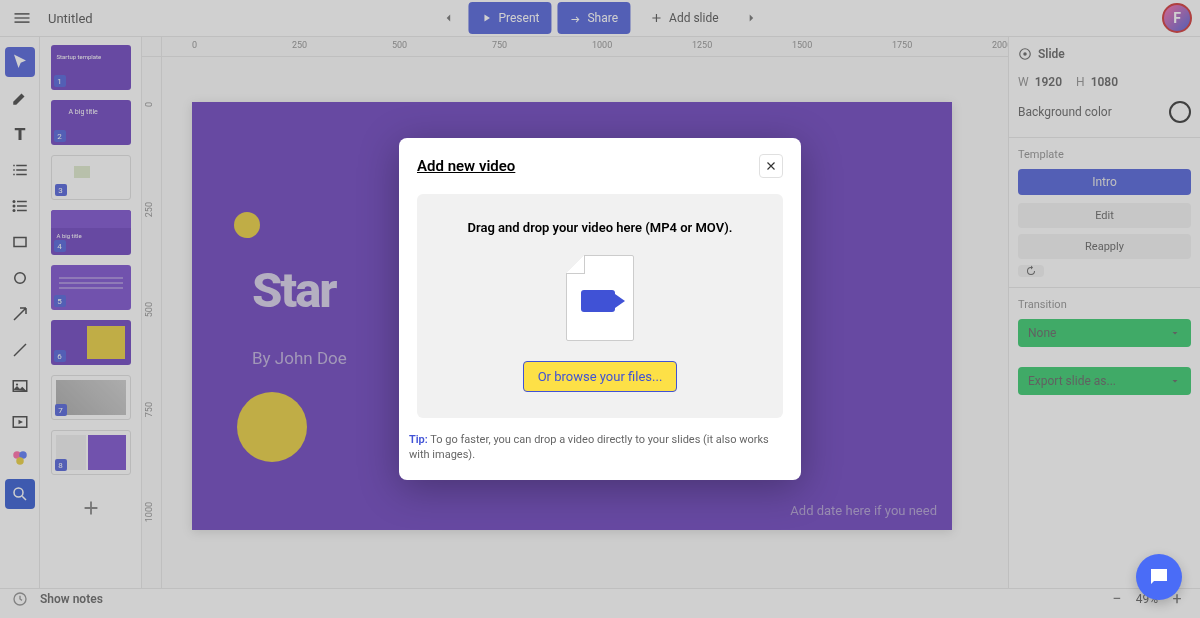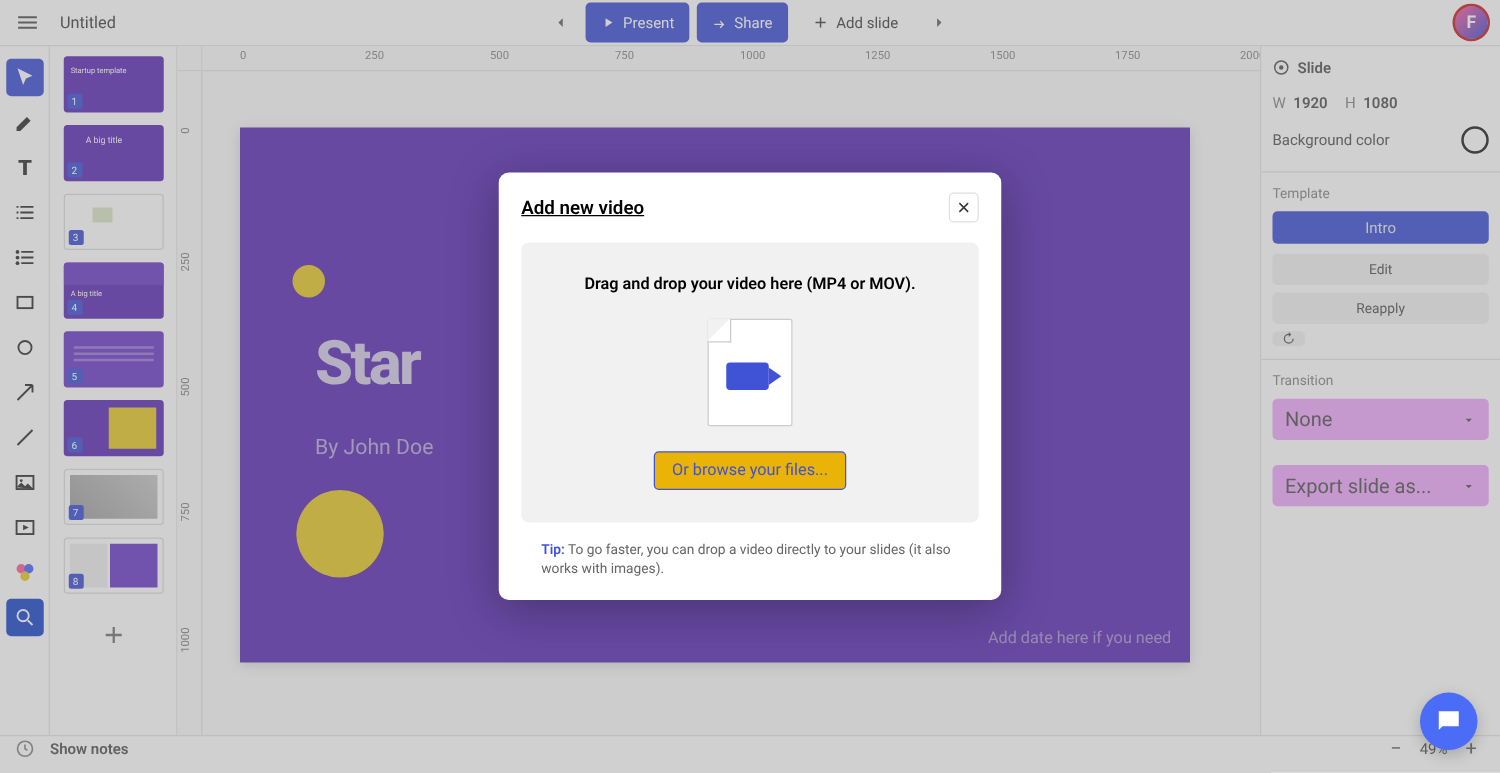--- a/index.html
+++ b/index.html
@@ -53,40 +53,40 @@
 .rp-dim { display:flex; align-items:center; gap:6px; color:#888;}
 .rp-dim b { color:#555; font-weight:600;}
 .rp-bg { display:flex; justify-content:space-between; align-items:center; margin-bottom:14px;}
 .rp-swatch { width:22px; height:22px; border-radius:50%; border:2px solid #222; background:#fff; cursor:pointer;}
 .rp-divider { height:1px; background:#e5e5e5; margin:10px -9px;}
 .rp-label { color:#888; font-size:11px; margin-bottom:8px;}
 .rp-intro { background:#4052d6; color:#e5e5e5; text-align:center; padding:6px; border-radius:4px; font-size:12px; margin-bottom:8px; cursor:pointer;}
 .rp-btn-row { display:flex; gap:6px;flex-direction:column;}
 .rp-smbtn { flex:1; background:#f1f1f1; border-radius:4px; text-align:center; padding:6px 0; font-size:11px; cursor:pointer;}
 .rp-icon-btn { width:26px; background:#f1f1f1; border-radius:4px; display:flex; align-items:center; justify-content:center; cursor:pointer;}
-.rp-select { background:#f0abfc; border-radius:4px; padding:7px 10px; display:flex; justify-content:space-between; align-items:center; font-size:16px; cursor:pointer; margin-bottom: 2px;}
+.rp-select { background:#22c55e; border-radius:4px; padding:7px 10px; display:flex; justify-content:space-between; align-items:center; font-size:12px; cursor:pointer; margin-bottom: 2px;}
 
 .bottombar { height:20px; border-top:1px solid #e5e5e5; display:flex; align-items:center; padding:0 12px; font-size:12px; color:#555;}
 .bottombar .spacer { flex:1; }
 .zoom-btn { width:22px; height:22px; display:flex; align-items:center; justify-content:center; cursor:pointer; color:#666; font-size:16px;}
 
 
 .overlay { position:absolute; inset:0; background:rgba(120,120,120,0.35); display:flex; align-items:center; justify-content:center;}
 .modal { width:402px; background:#fff; border-radius:8px; box-shadow:0 8px 40px rgba(0,0,0,0.3); overflow:hidden;}
 .modal-head { display:flex; justify-content:space-between; align-items:center; padding:16px 18px 10px;text-decoration:underline;}
 .modal-head h3 { font-size:15px; font-weight:600;}
 .close-btn { width:24px; height:24px; display:flex; align-items:center; justify-content:center; cursor:pointer; border-radius:4px; border:1px solid #e0e0e0;}
 .drop-zone { margin:6px 18px 14px; background:#f1f1f1; border-radius:6px; padding:26px 12px; text-align:center;}
 .drop-zone .dz-title { font-size:13px; font-weight:600; margin-bottom:20px;}
 .file-icon { width:68px; height:86px; margin:0 auto 20px; background:#fff; border:1px solid #ccc; border-radius:2px; position:relative;}
 .file-icon::before { content:""; position:absolute; top:-1px; left:-1px; width:18px; height:18px; background:linear-gradient(135deg,#f1f1f1 50%,#fff 50%); border-right:1px solid #ccc; border-bottom:1px solid #ccc;}
 .file-icon .cam { width:34px; height:22px; background:#4052d6; position:absolute; top:34px; left:14px; border-radius:3px;}
 .file-icon .cam::after { content:""; position:absolute; right:-10px; top:4px; width:0; height:0; border-top:7px solid transparent; border-bottom:7px solid transparent; border-left:10px solid #4052d6;}
-.browse-btn { display:inline-block; border:1px solid #4052d6; color:#4052d6; padding:7px 14px; border-radius:4px; font-size:13px; cursor:pointer; background:#eab308;}
-.modal-tip { padding:0 34px 18px; font-size:11px; color:#666; line-height:1.4;}
+.browse-btn { display:inline-block; border:1px solid #4052d6; color:#4052d6; padding:7px 14px; border-radius:4px; font-size:13px; cursor:pointer; background:#fde047;}
+.modal-tip { padding:0 10px 18px; font-size:11px; color:#666; line-height:1.4;}
 .modal-tip b { color:#4052d6; font-weight:600;}
 
 .chat-bubble { position:absolute; bottom:18px; right:18px; width:46px; height:46px; border-radius:50%; background:#4a6cf7; display:flex; align-items:center; justify-content:center; cursor:pointer; box-shadow:0 4px 12px rgba(0,0,0,0.2);}
 .chat-bubble svg { width:24px; height:24px; fill:#fff;}
 
 
 .thumb2 .tt { color:#fff; font-size:7px; position:absolute; top:8px; left:18px;}
 .thumb3 { background:#fff; border:1px solid #ddd; }
 .thumb3 .imgph { position:absolute; top:10px; left:22px; width:16px; height:12px; background:#dbe7c6; }
 .thumb4 { background:#5f30b8; }

